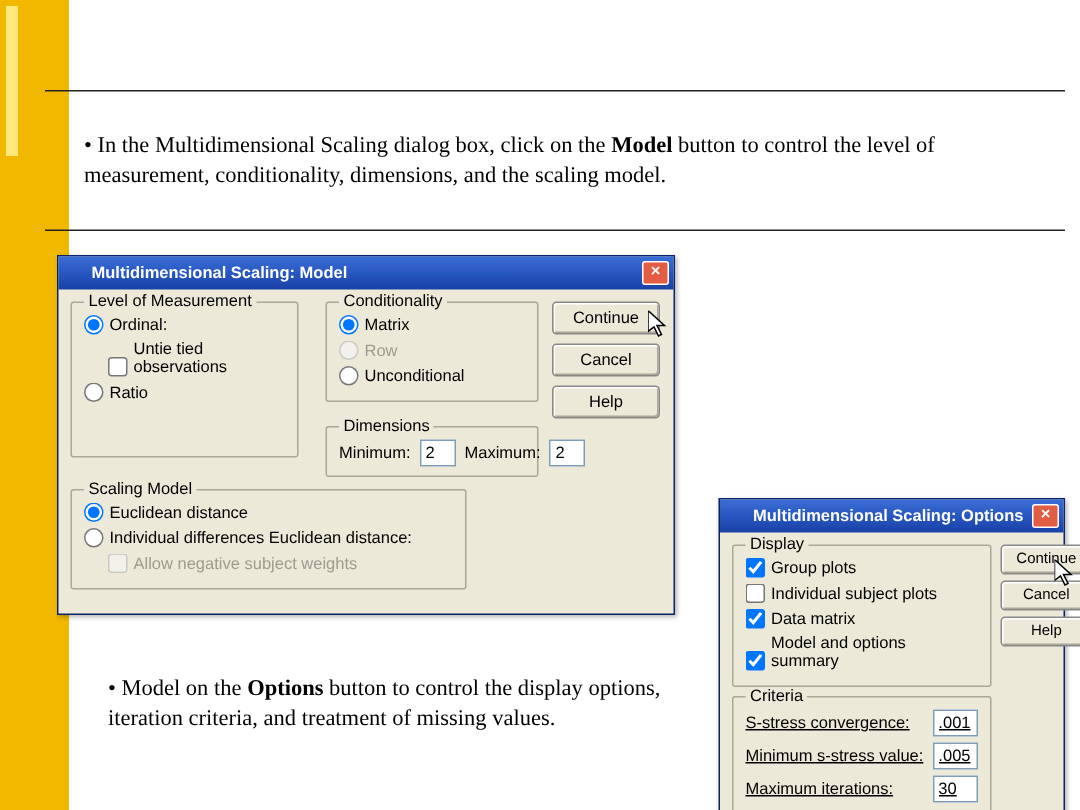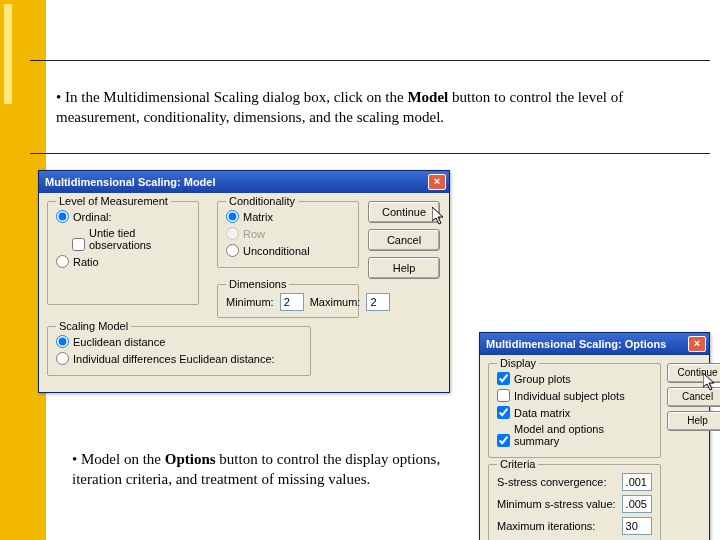--- a/index.html
+++ b/index.html
@@ -48,21 +48,21 @@
   }
   .titlebar {
     height: 22px;
     background: linear-gradient(#3b6ed5,#2757c1 50%,#1941a5);
     color: #fff;
     font-weight: bold;
     font-size: 11px;
     display: flex;
     align-items: center;
     justify-content: space-between;
-    padding: 0 3px 0 6px;
+    padding: 0 3px 0 22px;
   }
   .closebtn {
     width: 18px; height: 16px;
     background: #e25d43;
     border: 1px solid #fff;
     border-radius: 2px;
     color: #fff;
     font-size: 11px;
     line-height: 12px;
     text-align: center;
@@ -119,21 +119,21 @@
     font-size: 11px;
     padding: 0 3px;
   }
   .dim-row { display: flex; align-items: center; gap: 6px; font-size: 11px; }
   .cursor {
     position: absolute;
     width: 0; height: 0; pointer-events: none;
   }
   .cursor svg { position: absolute; }
   .small-field { width: 30px; }
-  .crit-row { display: flex; align-items: center; justify-content: space-between; gap: 6px; margin-bottom: 4px; font-size: 11px; }
+  .crit-row { display: flex; align-items: center; justify-content: space-between; gap: 6px; margin-bottom: 4px; font-size: 11px; text-decoration: underline; }
   .opt-client { display: flex; gap: 6px; padding: 8px; }
   .opt-left { flex: 1; }
   .opt-right { width: 66px; display:flex; flex-direction:column; gap:4px; align-items:center;}
   .opt-right .btn { width: 62px; height: 20px; font-size:10px; line-height:18px;}
   .crit-label { white-space: nowrap; }
 </style>
 </head>
 <body>
 
 <div class="goldbar"></div>
@@ -197,20 +197,24 @@
       <div class="group" style="width:264px; margin-top:0;">
         <div class="group-title">Scaling Model</div>
         <label class="radio">
             <input type="radio" checked="" style="">
             <span>Euclidean distance</span>
           </label>
         <label class="radio">
             <input type="radio" style="">
             <span>Individual differences Euclidean distance:</span>
           </label>
+        <label class="check indent disabled">
+            <input type="checkbox" disabled="" style="">
+            <span>Allow negative subject weights</span>
+          </label>
       </div>
     </div>
     <div class="right-col">
       <div class="btn">Continue</div>
       <div class="btn">Cancel</div>
       <div class="btn">Help</div>
     </div>
   </div>
 </div>
 

